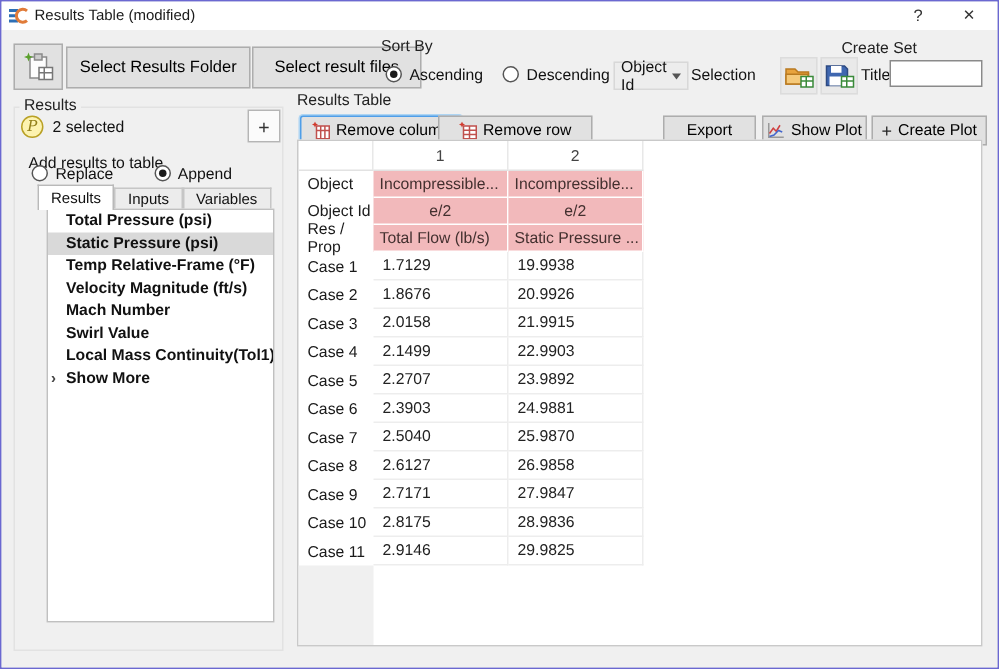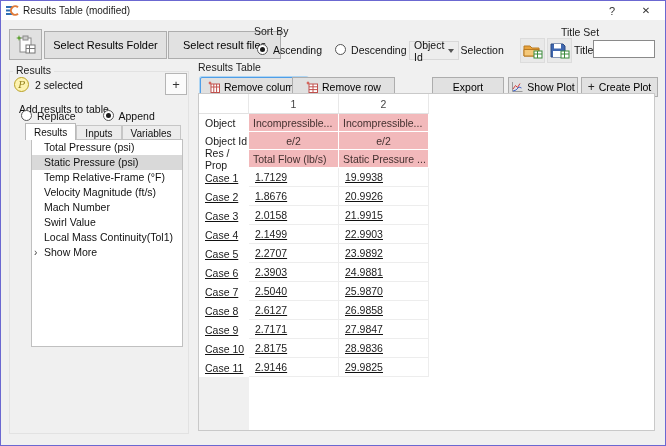--- a/index.html
+++ b/index.html
@@ -52,39 +52,39 @@
              color:#93801a; font-family:"DejaVu Serif", serif; font-style:italic; font-size:10px; display:flex; align-items:center; justify-content:center; }
   .sel-count { position:absolute; left:34px; top:59px; font-size:10.5px; }
   .add-btn { left:164px; top:53px; width:22px; height:22px; background:#fbfbfb; border:1px solid #b5b5b5; font-size:13px; color:#333; }
   .add-results-label { position:absolute; left:18px; top:83px; font-size:10.5px; }
   .mode-row { position:absolute; left:20px; top:90px; display:flex; gap:27px; }
 
   .tabbar { position:absolute; left:24px; top:103px; display:flex; align-items:flex-end; height:17px; }
   .tab { padding:1px 8px 0 8px; font-size:10px; background:#ececec; border:1px solid #c6c6c6; border-bottom:none; height:15px; display:flex; align-items:center; }
   .tab.active { background:#fff; height:17px; position:relative; z-index:2; border-color:#b9b9b9; }
 
-  .listbox { position:absolute; left:30px; top:119px; width:152px; height:208px; background:#fff; border:1px solid #c0c0c0; overflow:hidden; z-index:1; }
+  .listbox { position:absolute; left:30px; top:119px; width:152px; height:276px; background:#fff; border:1px solid #c0c0c0; overflow:hidden; z-index:1;font-weight:bold; }
   .list-item { position:relative; height:15px; line-height:15px; padding-left:12px; font-size:10.5px; white-space:nowrap; color:#111; }
   .list-item.sel { background:#d9d9d9; }
   .expand-arrow { position:absolute; left:2px; top:0; font-size:10px; color:#444; }
 
   
   .rt-label { position:absolute; left:197px; top:41px; font-size:10.5px; color:#222; }
   .remove-col-btn { left:199px; top:57px; height:20px; padding:0 7px; font-size:10.5px; }
   .remove-row-btn { left:291px; top:57px; height:20px; padding:0 13px; font-size:10.5px; }
-  .export-btn { right:161px; top:57px; width:72px; height:20px; font-size:10.5px; }
+  .export-btn { right:161px; top:57px; width:62px; height:20px; font-size:10.5px; }
   .show-plot-btn { right:87px; top:57px; width:70px; height:20px; font-size:10.5px; }
   .create-plot-btn { right:7px; top:57px; width:77px; height:20px; font-size:10.5px; }
   .plus-glyph { font-size:12px; color:#222; }
 
   .table-wrap { position:absolute; left:197px; top:73px; width:457px; height:338px; background:#fff; border:1px solid #c9c9c9; overflow:hidden; }
   .trow { display:flex; }
   .hrow { height:20px; }
   .mrow { height:18px; }
-  .crow { height:19px;text-decoration:underline; }
+  .crow { height:19px; }
   .rh { width:50px; flex:0 0 50px; display:flex; align-items:center; padding-left:6px; font-size:10.5px; color:#1a1a1a; }
   .ch { width:90px; flex:0 0 90px; display:flex; align-items:center; justify-content:center; font-size:10.5px; color:#444;
         border-right:1px solid #e8e8e8; border-bottom:1px solid #e2e2e2; }
   .corner { border-right:1px solid #e8e8e8; border-bottom:1px solid #e2e2e2; }
   .cell { width:90px; flex:0 0 90px; display:flex; align-items:center; padding:0 4px; font-size:10.5px; overflow:hidden; white-space:nowrap; }
   .mrow .cell { background:#f2b9bb; border-right:1px solid #fff; border-bottom:1px solid #fff; color:#43302f; }
   .mrow.center .cell { justify-content:center; }
   .crow .cell { border-right:1px solid #ededed; border-bottom:1px solid #ededed; padding-left:6px; color:#222; }
   .vheader-rest { position:absolute; left:0; top:283px; width:50px; bottom:0; background:#f0f0f0; }
 
@@ -143,21 +143,21 @@
           <span class="radio"></span>
           <span class="radio-label">User Selection</span>
         </label>
 
     </div>
     <div class="dropdown">
       <span>Object Id</span>
       <span class="dd-arrow"></span>
     </div>
 
-    <div class="resultset-label">Title Set</div>
+    <div class="resultset-label">Create Set</div>
     <div class="icon-tile rs-load">
       <span>
         <svg width="20" height="18" viewBox="0 0 20 18">
           <path d="M1 4 L7 4 L9 6 L16 6 L16 14 L1 14 Z" fill="#e8a33d" stroke="#b97a20"></path>
           <path d="M1 7.5 L16 7.5 L14 14 L1 14 Z" fill="#f5c97a" stroke="#b97a20"></path>
           <rect x="11" y="9" width="8" height="7" fill="#ffffff" stroke="#3a8a3a"></rect>
           <line x1="11" y1="12" x2="19" y2="12" stroke="#3a8a3a"></line>
           <line x1="14.5" y1="9" x2="14.5" y2="16" stroke="#3a8a3a"></line>
         </svg>
       </span>

